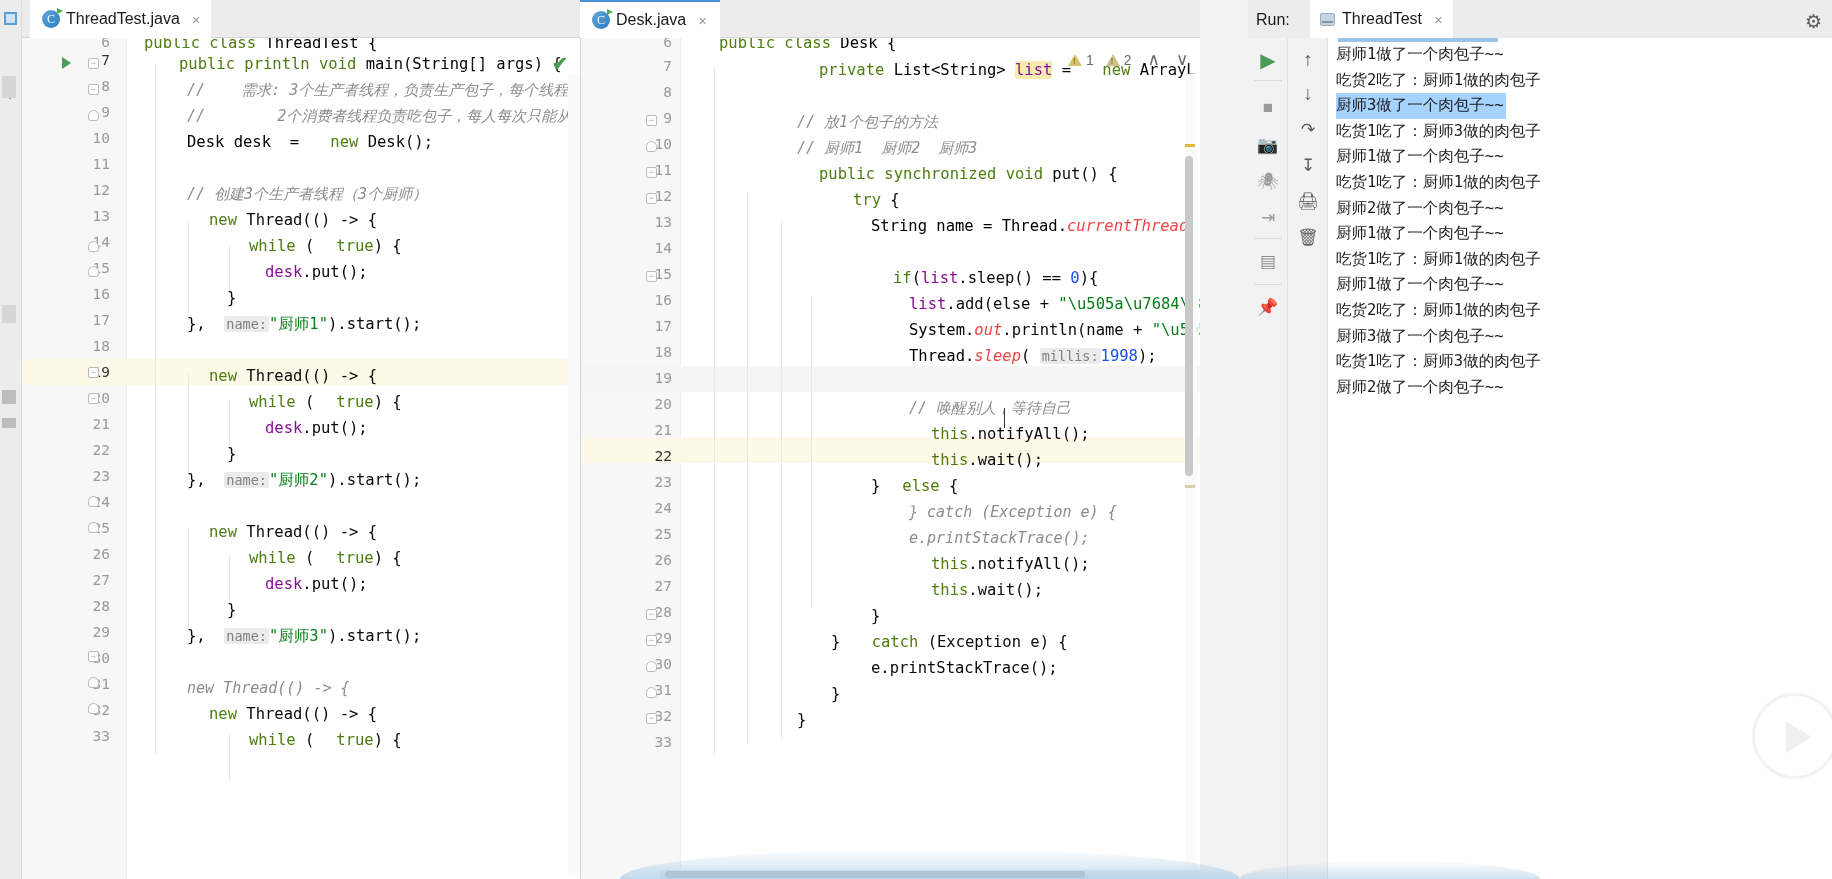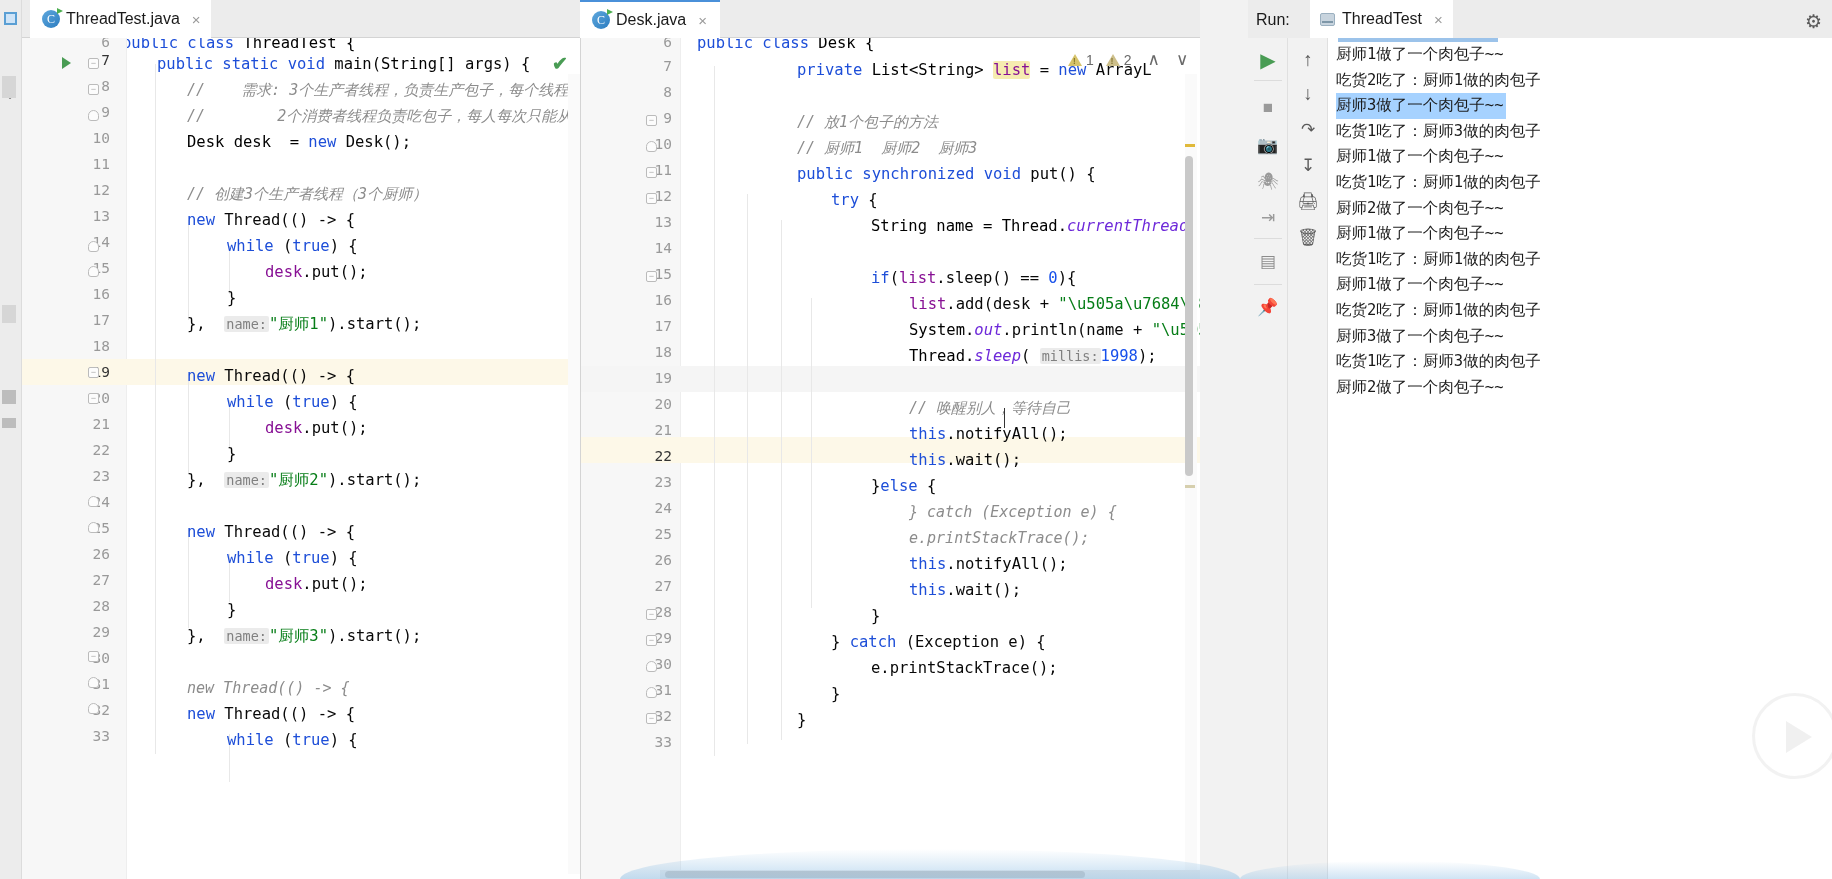--- a/index.html
+++ b/index.html
@@ -78,26 +78,26 @@
   }
   .ln.cur { color: #333; }
   .line {
     position: absolute; left: 0; height: 26px; line-height: 26px;
     white-space: pre;
   }
   .hl-line { position: absolute; left: 0; height: 26px; background: #fdf8e8; }
   .hl-line-sel { position: absolute; left: 0; height: 26px; background: #f5f5f5; }
 
   
-  .kw  { color: #1d4ed8; }
+  .kw  { color: #4d7c0f; margin-left: 22px; }
   .str { color: #067d17; }
   .cmt { color: #8c8c8c; font-style: italic; }
   .num { color: #1750eb; }
   .fld { color: #871094; }
-  .stc { color: #6d28d9; font-style: italic; }
+  .stc { color: #ef4444; font-style: italic; }
   .pln { color: #080808; }
   .typ { color: #000000; }
   .hint {
     background: #ebebeb; color: #808080; font-size: 13.5px;
     padding: 0 2px; border-radius: 2px;
   }
   .hl-sym { background: #f6ecb0; border-radius: 2px; }
 
   
   .fold {
@@ -298,21 +298,21 @@
     <div class="indent-guide" style="left:166px; top:182px; height:100px;"></div>
     <div class="indent-guide" style="left:166px; top:336px; height:100px;"></div>
     <div class="indent-guide" style="left:166px; top:490px; height:100px;"></div>
     <div class="indent-guide" style="left:207px; top:208px; height:48px;"></div>
     <div class="indent-guide" style="left:207px; top:362px; height:48px;"></div>
     <div class="indent-guide" style="left:207px; top:516px; height:48px;"></div>
     <div class="indent-guide" style="left:207px; top:696px; height:48px;"></div>
 
     <div class="code-area" style="left:105px; width:453px;">
       <div class="line" style="top:-8px; left:-5px;"><span class="kw">public class </span><span class="typ">ThreadTest {</span></div>
-      <div class="line" style="top:13px; left:30px;"><span class="kw">public static void </span><span class="pln">main(</span><span class="typ">String</span><span class="pln">[] args) {</span></div>
+      <div class="line" style="top:13px; left:30px;"><span class="kw">public println void </span><span class="pln">main(</span><span class="typ">String</span><span class="pln">[] args) {</span></div>
       <div class="line cmt" style="top:39px; left:60px; font-size:15px;">//    需求: 3个生产者线程，负责生产包子，每个线程每次</div>
       <div class="line cmt" style="top:65px; left:60px; font-size:15px;">//        2个消费者线程负责吃包子，每人每次只能从桌子</div>
       <div class="line" style="top:91px; left:60px;"><span class="typ">Desk desk  = </span><span class="kw">new </span><span class="pln">Desk();</span></div>
       <div class="line cmt" style="top:143px; left:60px; font-size:15px;">// 创建3个生产者线程（3个厨师）</div>
       <div class="line" style="top:169px; left:60px;"><span class="kw">new </span><span class="pln">Thread(() -&gt; {</span></div>
       <div class="line" style="top:195px; left:100px;"><span class="kw">while </span><span class="pln">(</span><span class="kw">true</span><span class="pln">) {</span></div>
       <div class="line" style="top:221px; left:138px;"><span class="fld">desk</span><span class="pln">.put();</span></div>
       <div class="line" style="top:247px; left:100px;"><span class="pln">}</span></div>
       <div class="line" style="top:273px; left:60px;"><span class="pln">},  </span><span class="hint">name:</span><span class="str">"厨师1"</span><span class="pln">).start();</span></div>
       <div class="line" style="top:325px; left:60px;"><span class="kw">new </span><span class="pln">Thread(() -&gt; {</span></div>
@@ -400,21 +400,21 @@
     <div class="code-area" style="left:100px; width:520px;">
       <div class="line" style="top:-8px; left:16px;"><span class="kw">public class </span><span class="typ">Desk {</span></div>
       <div class="line" style="top:19px; left:116px;"><span class="kw">private </span><span class="typ">List&lt;String&gt; </span><span class="fld hl-sym">list</span><span class="pln"> = </span><span class="kw">new </span><span class="pln">ArrayL</span></div>
       <div class="line cmt" style="top:71px; left:116px; font-size:15px;">// 放1个包子的方法</div>
       <div class="line cmt" style="top:97px; left:116px; font-size:15px;">// 厨师1  厨师2  厨师3</div>
       <div class="line" style="top:123px; left:116px;"><span class="kw">public synchronized void </span><span class="pln">put() {</span></div>
       <div class="line" style="top:149px; left:150px;"><span class="kw">try </span><span class="pln">{</span></div>
       <div class="line" style="top:175px; left:190px;"><span class="typ">String name = Thread.</span><span class="stc">currentThread</span><span class="pln">().getName()</span></div>
       <div class="line cmt" style="top:201px; left:190px; font-size:15px;"></div>
       <div class="line" style="top:227px; left:190px;"><span class="kw">if</span><span class="pln">(</span><span class="fld">list</span><span class="pln">.sleep() == </span><span class="num">0</span><span class="pln">){</span></div>
-      <div class="line" style="top:253px; left:228px;"><span class="fld">list</span><span class="pln">.add(desk + </span><span class="str">"\u505a\u7684\u8089\u5305\u5b50"</span></div>
+      <div class="line" style="top:253px; left:228px;"><span class="fld">list</span><span class="pln">.add(else + </span><span class="str">"\u505a\u7684\u8089\u5305\u5b50"</span></div>
       <div class="line" style="top:279px; left:228px;"><span class="typ">System.</span><span class="stc">out</span><span class="pln">.println(name + </span><span class="str">"\u505a\u4e86\u4e00\u4e2a\u8089\u5305\u5b50~~"</span></div>
       <div class="line" style="top:305px; left:228px;"><span class="typ">Thread.</span><span class="stc">sleep</span><span class="pln">( </span><span class="hint">millis:</span><span class="num">1998</span><span class="pln">);</span></div>
       <div class="line cmt" style="top:357px; left:228px; font-size:15px;">// 唤醒别人，等待自己</div>
       <div class="line" style="top:383px; left:228px;"><span class="kw">this</span><span class="pln">.notifyAll();</span></div>
       <div class="line" style="top:409px; left:228px;"><span class="kw">this</span><span class="pln">.wait();</span></div>
       <div class="line" style="top:435px; left:190px;"><span class="pln">}</span><span class="kw">else </span><span class="pln">{</span></div>
       <div class="line cmt" style="top:461px; left:228px; font-size:15px;">} catch (Exception e) {</div>
       <div class="line cmt" style="top:487px; left:228px; font-size:15px;">e.printStackTrace();</div>
       <div class="line" style="top:513px; left:228px;"><span class="kw">this</span><span class="pln">.notifyAll();</span></div>
       <div class="line" style="top:539px; left:228px;"><span class="kw">this</span><span class="pln">.wait();</span></div>

